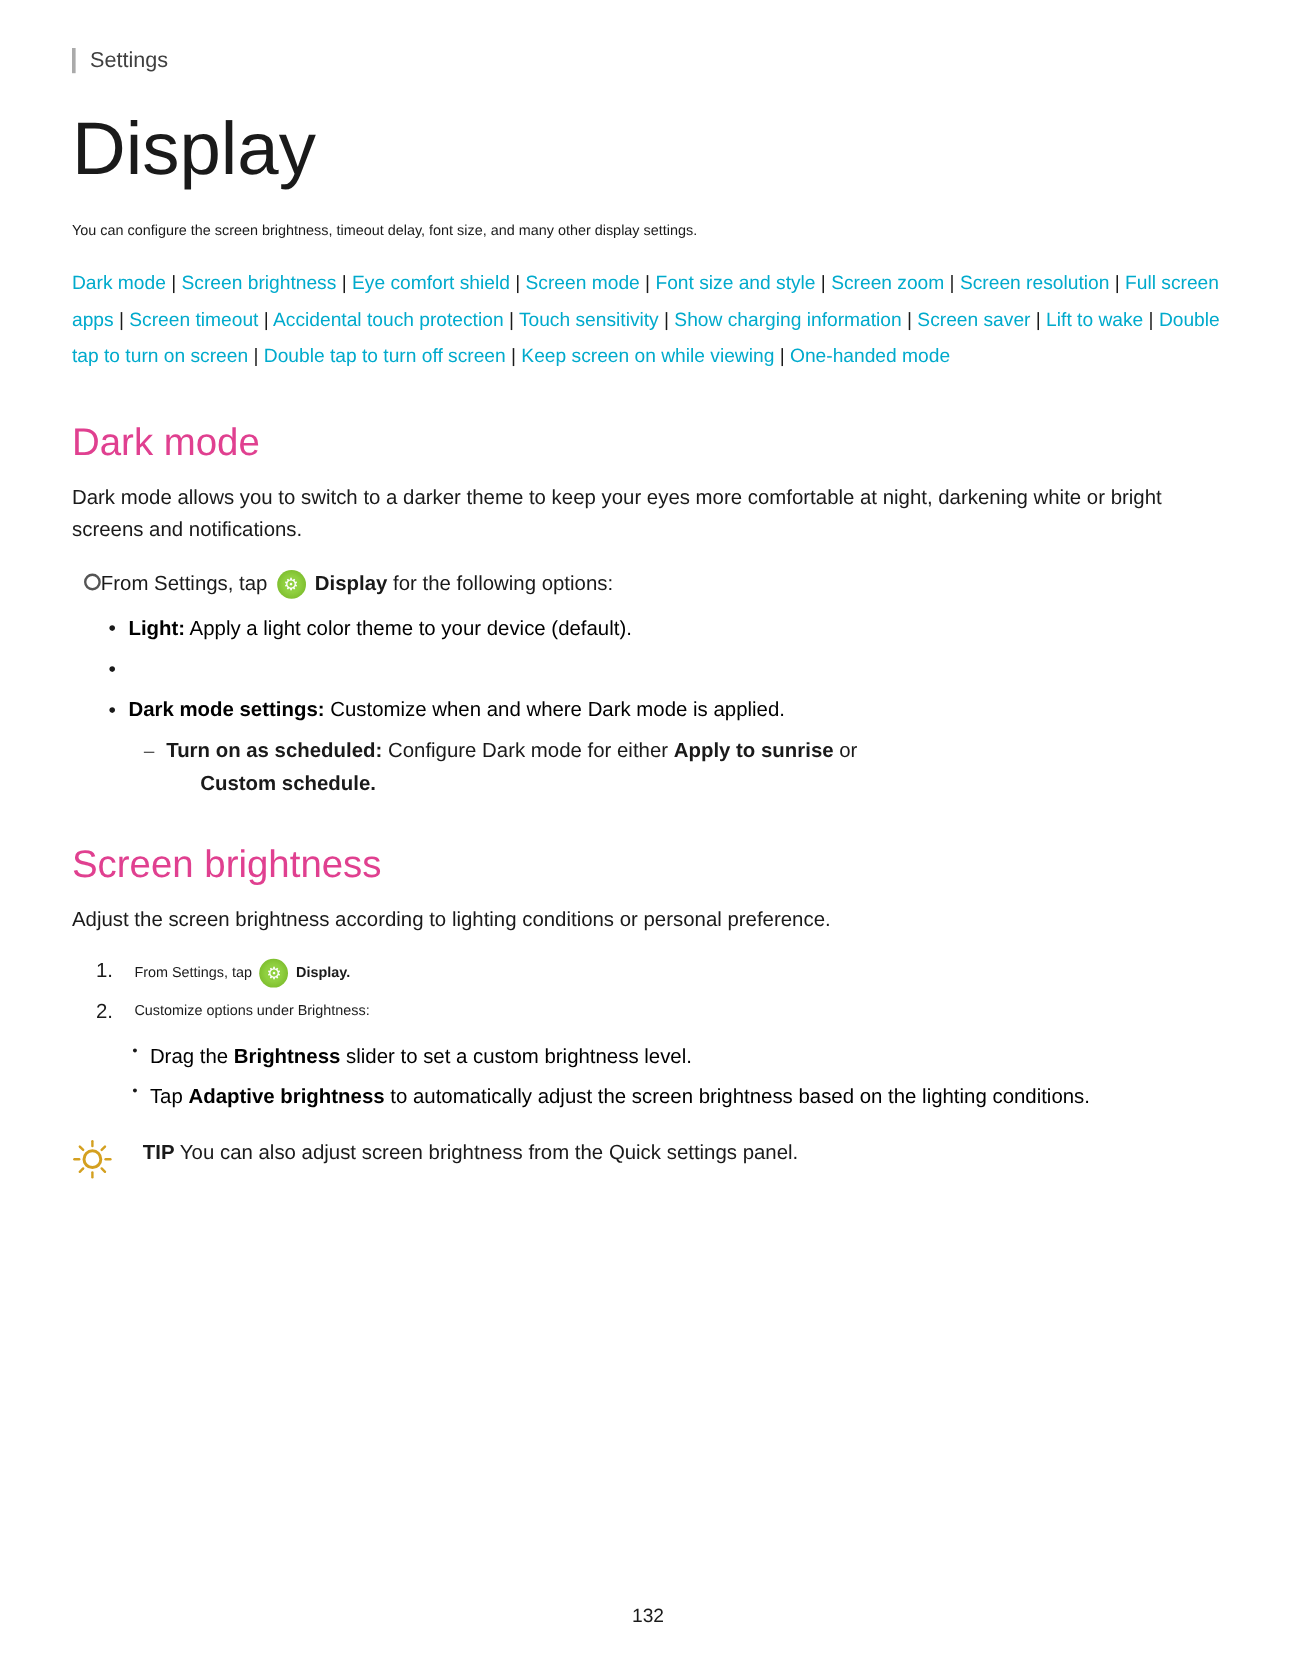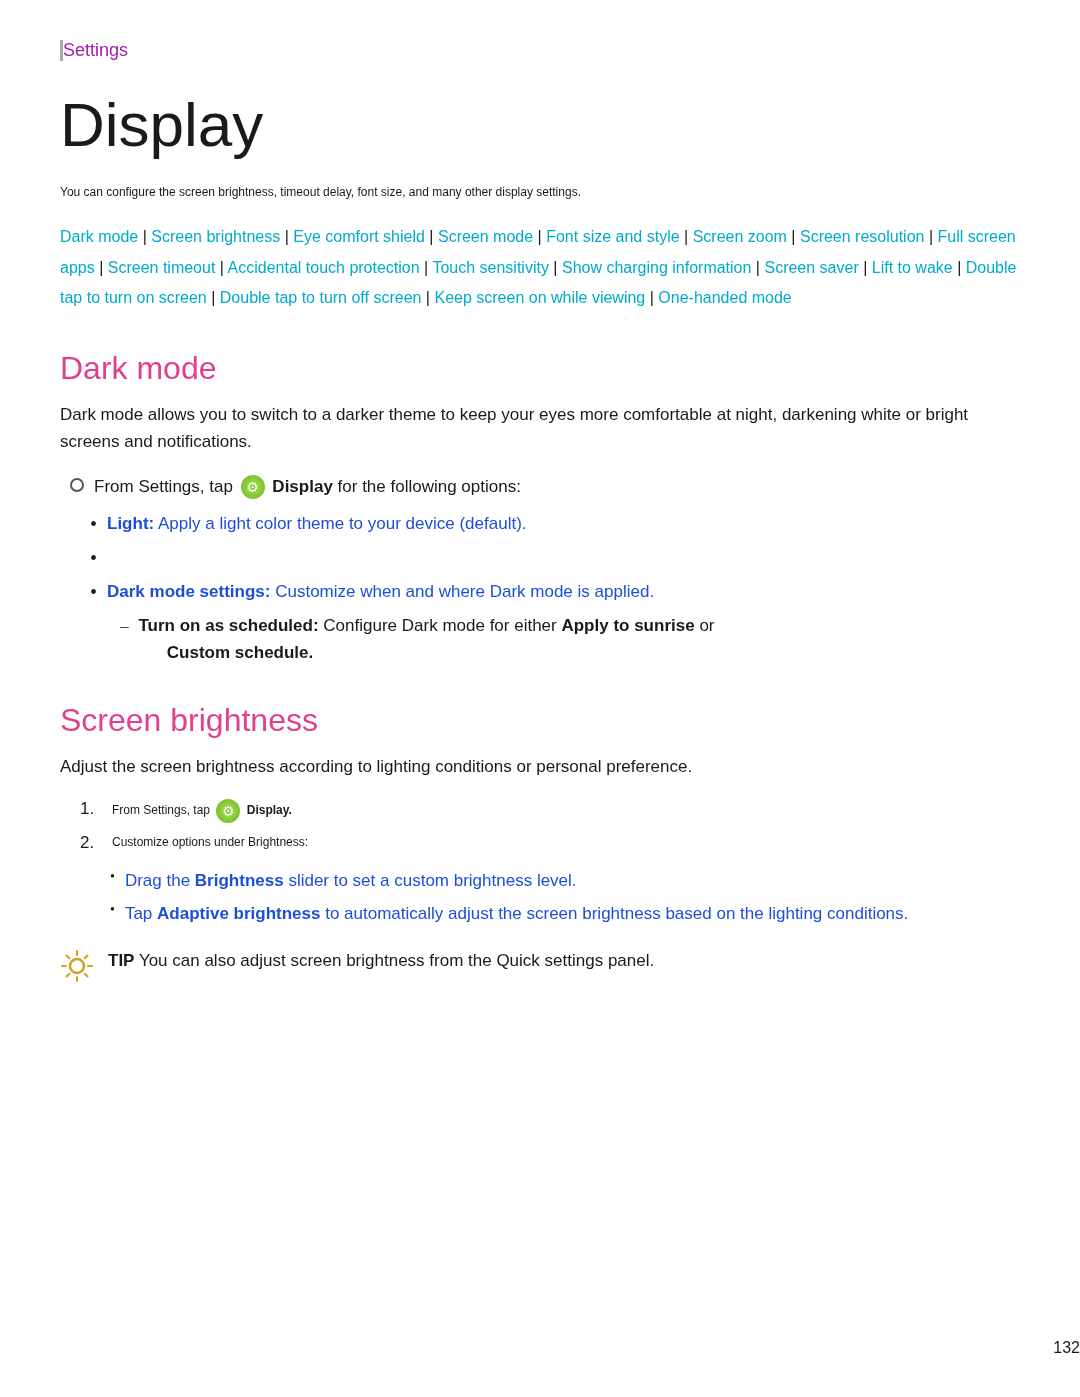--- a/index.html
+++ b/index.html
@@ -14,22 +14,23 @@
       position: relative;
     }
 
     .page-container {
       padding: 40px 60px 60px 60px;
     }
 
     .settings-header {
       font-family: 'Arial', sans-serif;
       font-size: 18px;
-      color: #a21caf;
+      color: #404040;
       border-left: 3px solid #aaa;
+      padding-left: 12px;
       margin-bottom: 30px;
     }
 
     .page-title {
       font-family: 'Arial', sans-serif;
       font-size: 62px;
       font-weight: 400;
       color: #1a1a1a;
       margin-bottom: 24px;
       line-height: 1.1;
@@ -79,21 +80,20 @@
       color: #1a1a1a;
       line-height: 1.6;
       margin-bottom: 18px;
     }
 
     .circle-bullet {
       display: flex;
       align-items: flex-start;
       margin-left: 10px;
       margin-bottom: 10px;
-      gap: 10px;
     }
 
     .circle-bullet-icon {
       width: 14px;
       height: 14px;
       border: 2px solid #555;
       border-radius: 50%;
       flex-shrink: 0;
       margin-top: 5px;
     }
@@ -116,21 +116,21 @@
     .dot-bullet-icon {
       font-size: 20px;
       color: #1a1a1a;
       line-height: 1.4;
       flex-shrink: 0;
     }
 
     .dot-bullet-text {
       font-family: 'Arial', sans-serif;
       font-size: 17px;
-      color: #1d4ed8;
+      color: #000000;
       line-height: 1.6;
     }
 
     .dash-bullet {
       display: flex;
       align-items: flex-start;
       margin-left: 60px;
       margin-bottom: 6px;
       gap: 10px;
     }
@@ -215,24 +215,25 @@
 
     .tip-text {
       font-family: 'Arial', sans-serif;
       font-size: 17px;
       color: #1a1a1a;
       line-height: 1.6;
     }
 
     .tip-text .tip-label {
       font-weight: bold;
+      margin-left: 11px;
     }
 
     .page-number {
-      text-align: right;
+      text-align: center;
       font-family: 'Arial', sans-serif;
       font-size: 16px;
       color: #1a1a1a;
       position: absolute;
       bottom: 40px;
       left: 0;
       right: 0;
       margin-top: 40px;
     }
 

